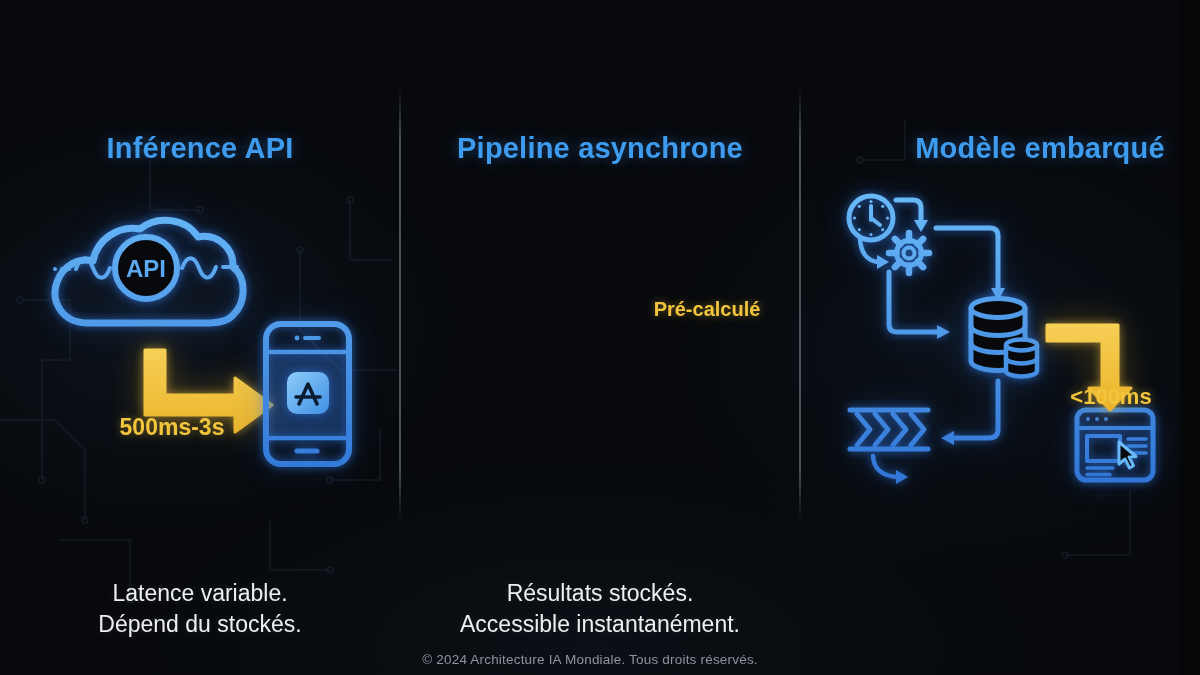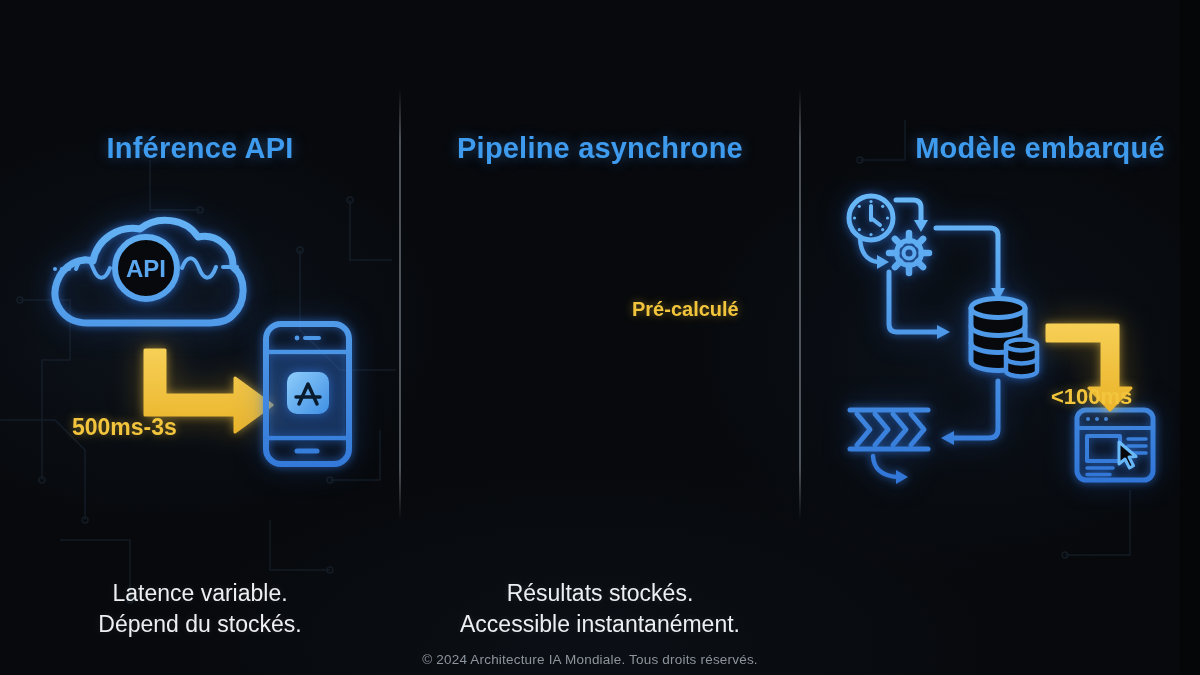--- a/index.html
+++ b/index.html
@@ -20,21 +20,21 @@
   .col{position:absolute;top:0;width:400px;height:675px;}
   .col-title{
     position:absolute;top:132px;left:0;width:100%;text-align:center;
     font-size:29px;font-weight:700;letter-spacing:.2px;color:#3e9bed;
     text-shadow:0 0 14px rgba(59,140,235,.45);
   }
   .icon-svg{position:absolute;left:0;top:180px;}
   .glow-blue{filter:drop-shadow(0 0 4px rgba(52,128,238,.65)) drop-shadow(0 0 14px rgba(34,96,200,.35));}
   .glow-yellow{filter:drop-shadow(0 0 5px rgba(240,196,70,.55)) drop-shadow(0 0 16px rgba(220,170,40,.3));}
   .label-yellow{
-    position:absolute;text-align:left;color:#f2c53d;font-weight:600;
+    position:absolute;text-align:center;color:#f2c53d;font-weight:600;
     text-shadow:0 0 10px rgba(242,197,61,.45);
   }
   .lbl-500{left:72px;top:414px;width:200px;font-size:23px;}
   .lbl-pre{left:632px;top:298px;width:150px;font-size:20px;}
   .lbl-100{left:1051px;top:384px;width:120px;font-size:22px;}
   .caption{
     position:absolute;top:531px;left:0;width:100%;text-align:center;
     color:#edeff2;font-size:23px;line-height:31px;font-weight:400;
     text-shadow:0 0 8px rgba(255,255,255,.12);
     margin-top:47px;

